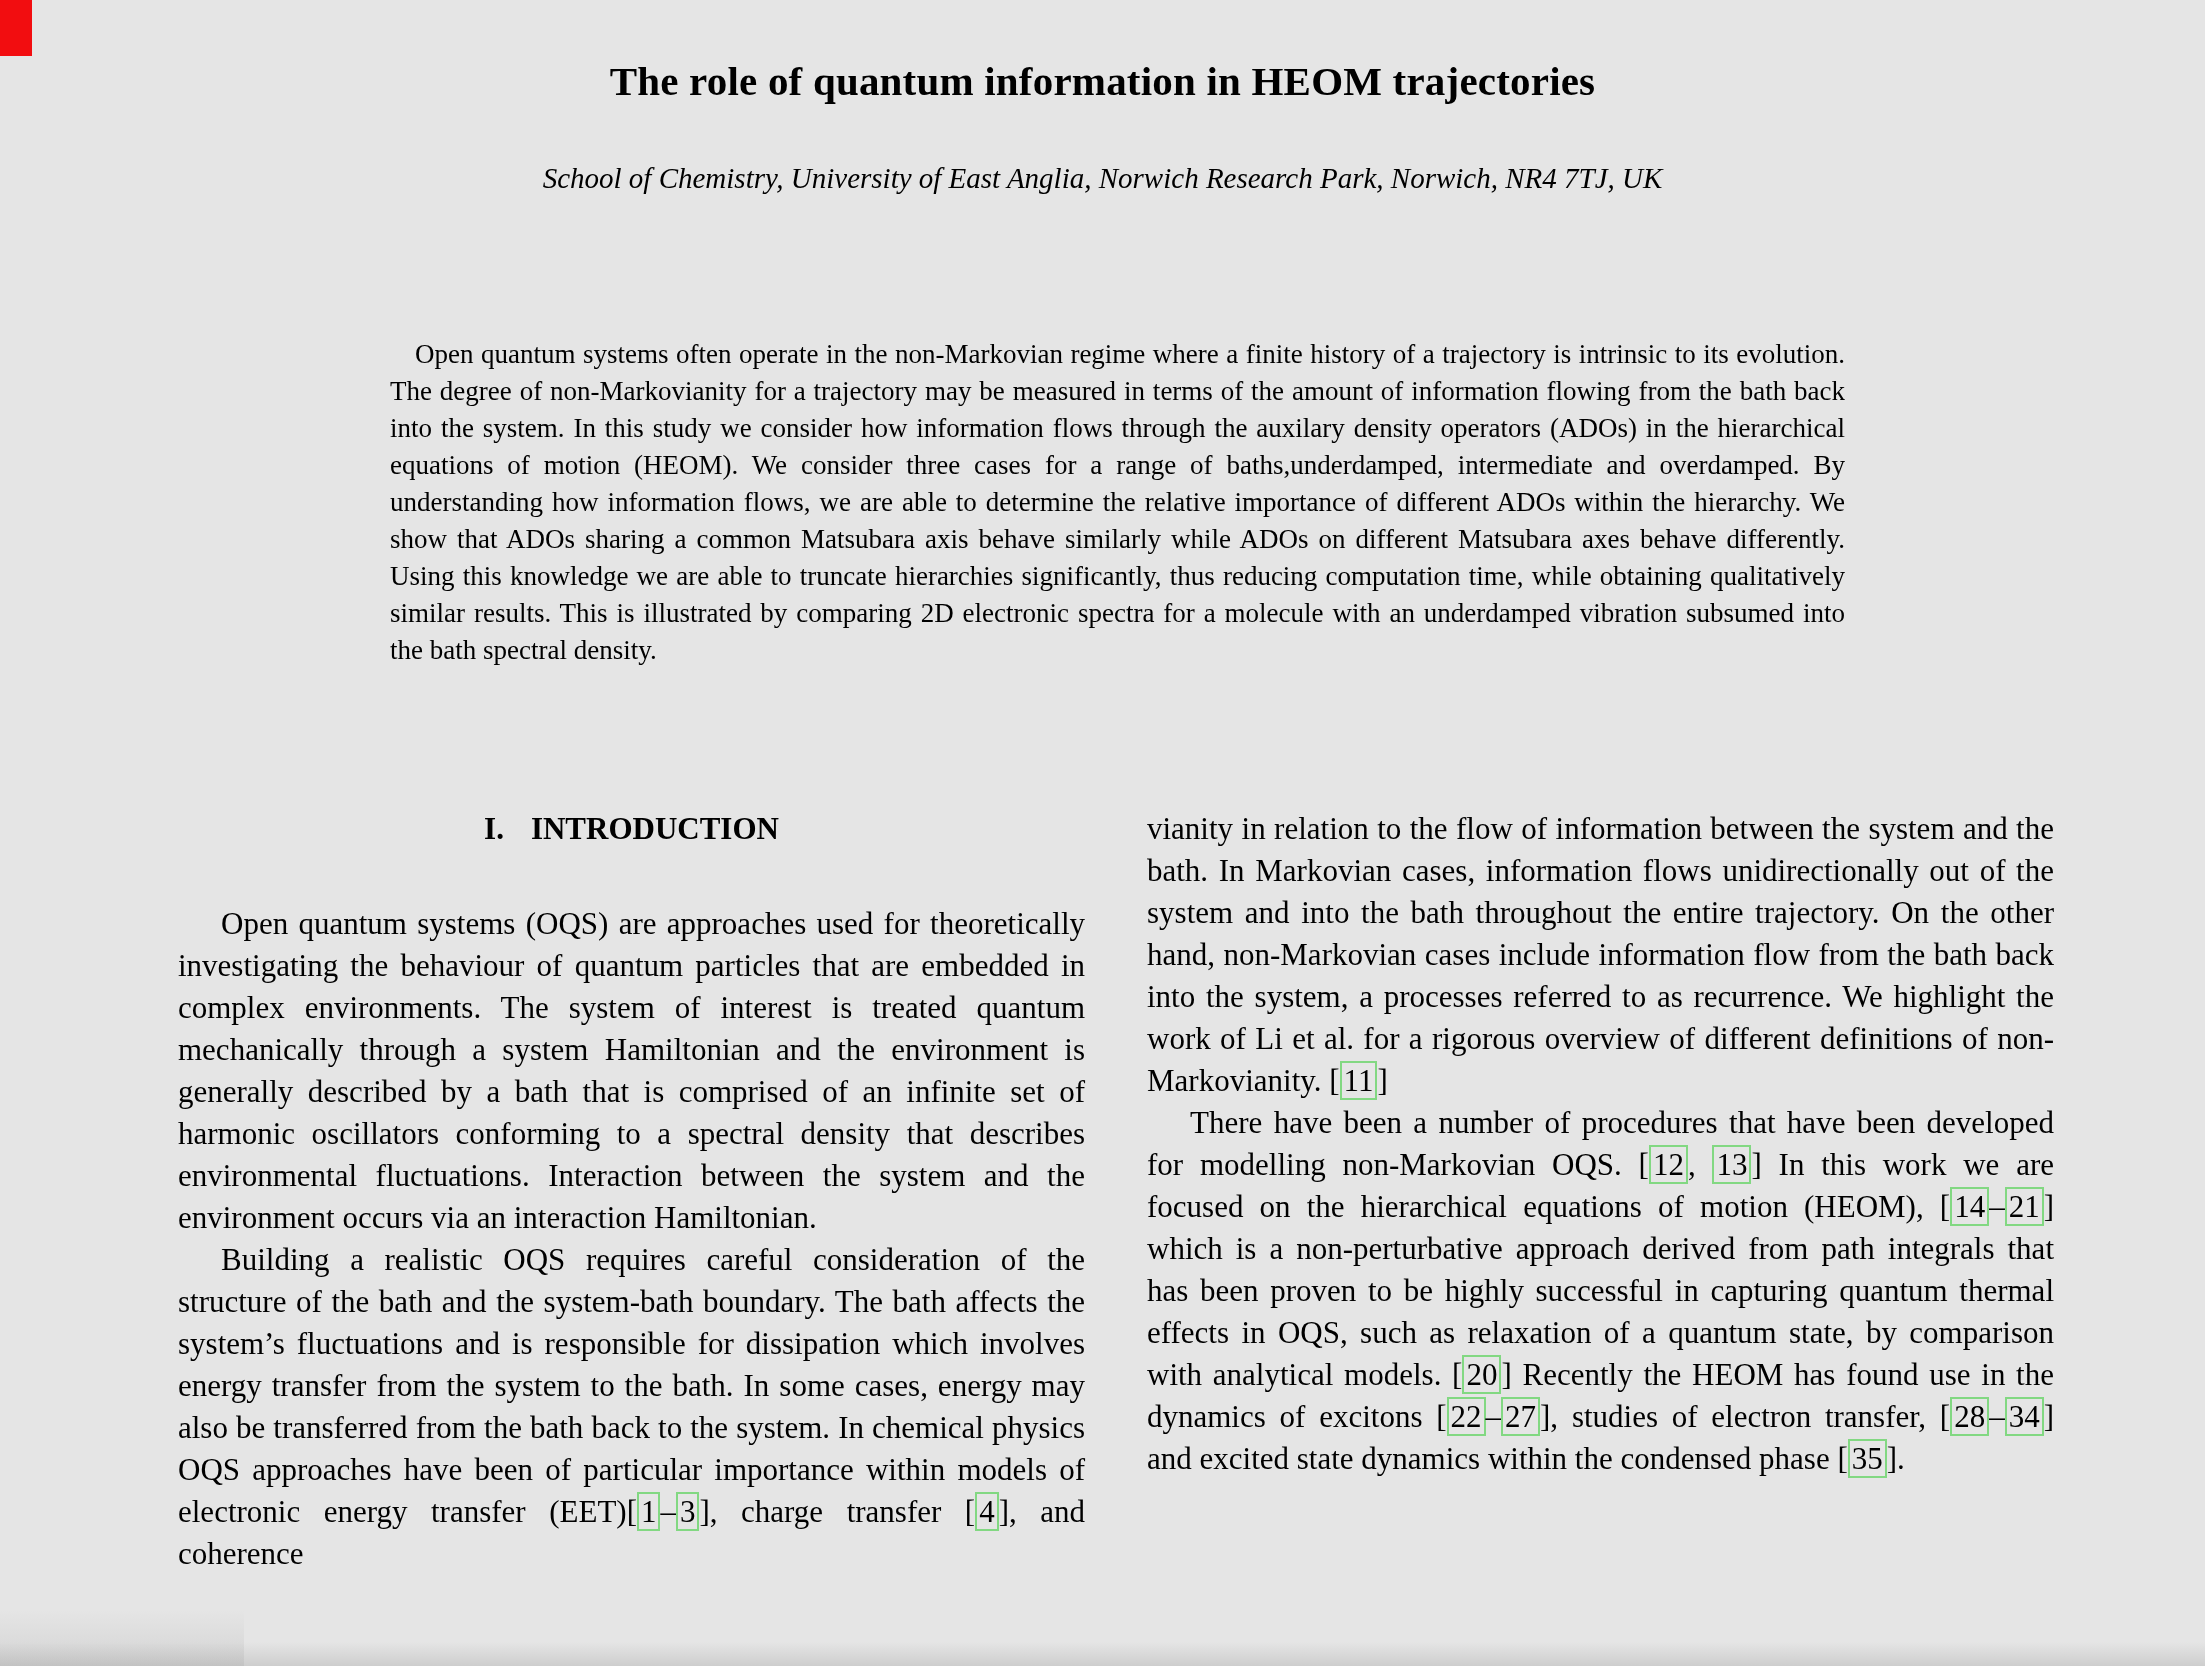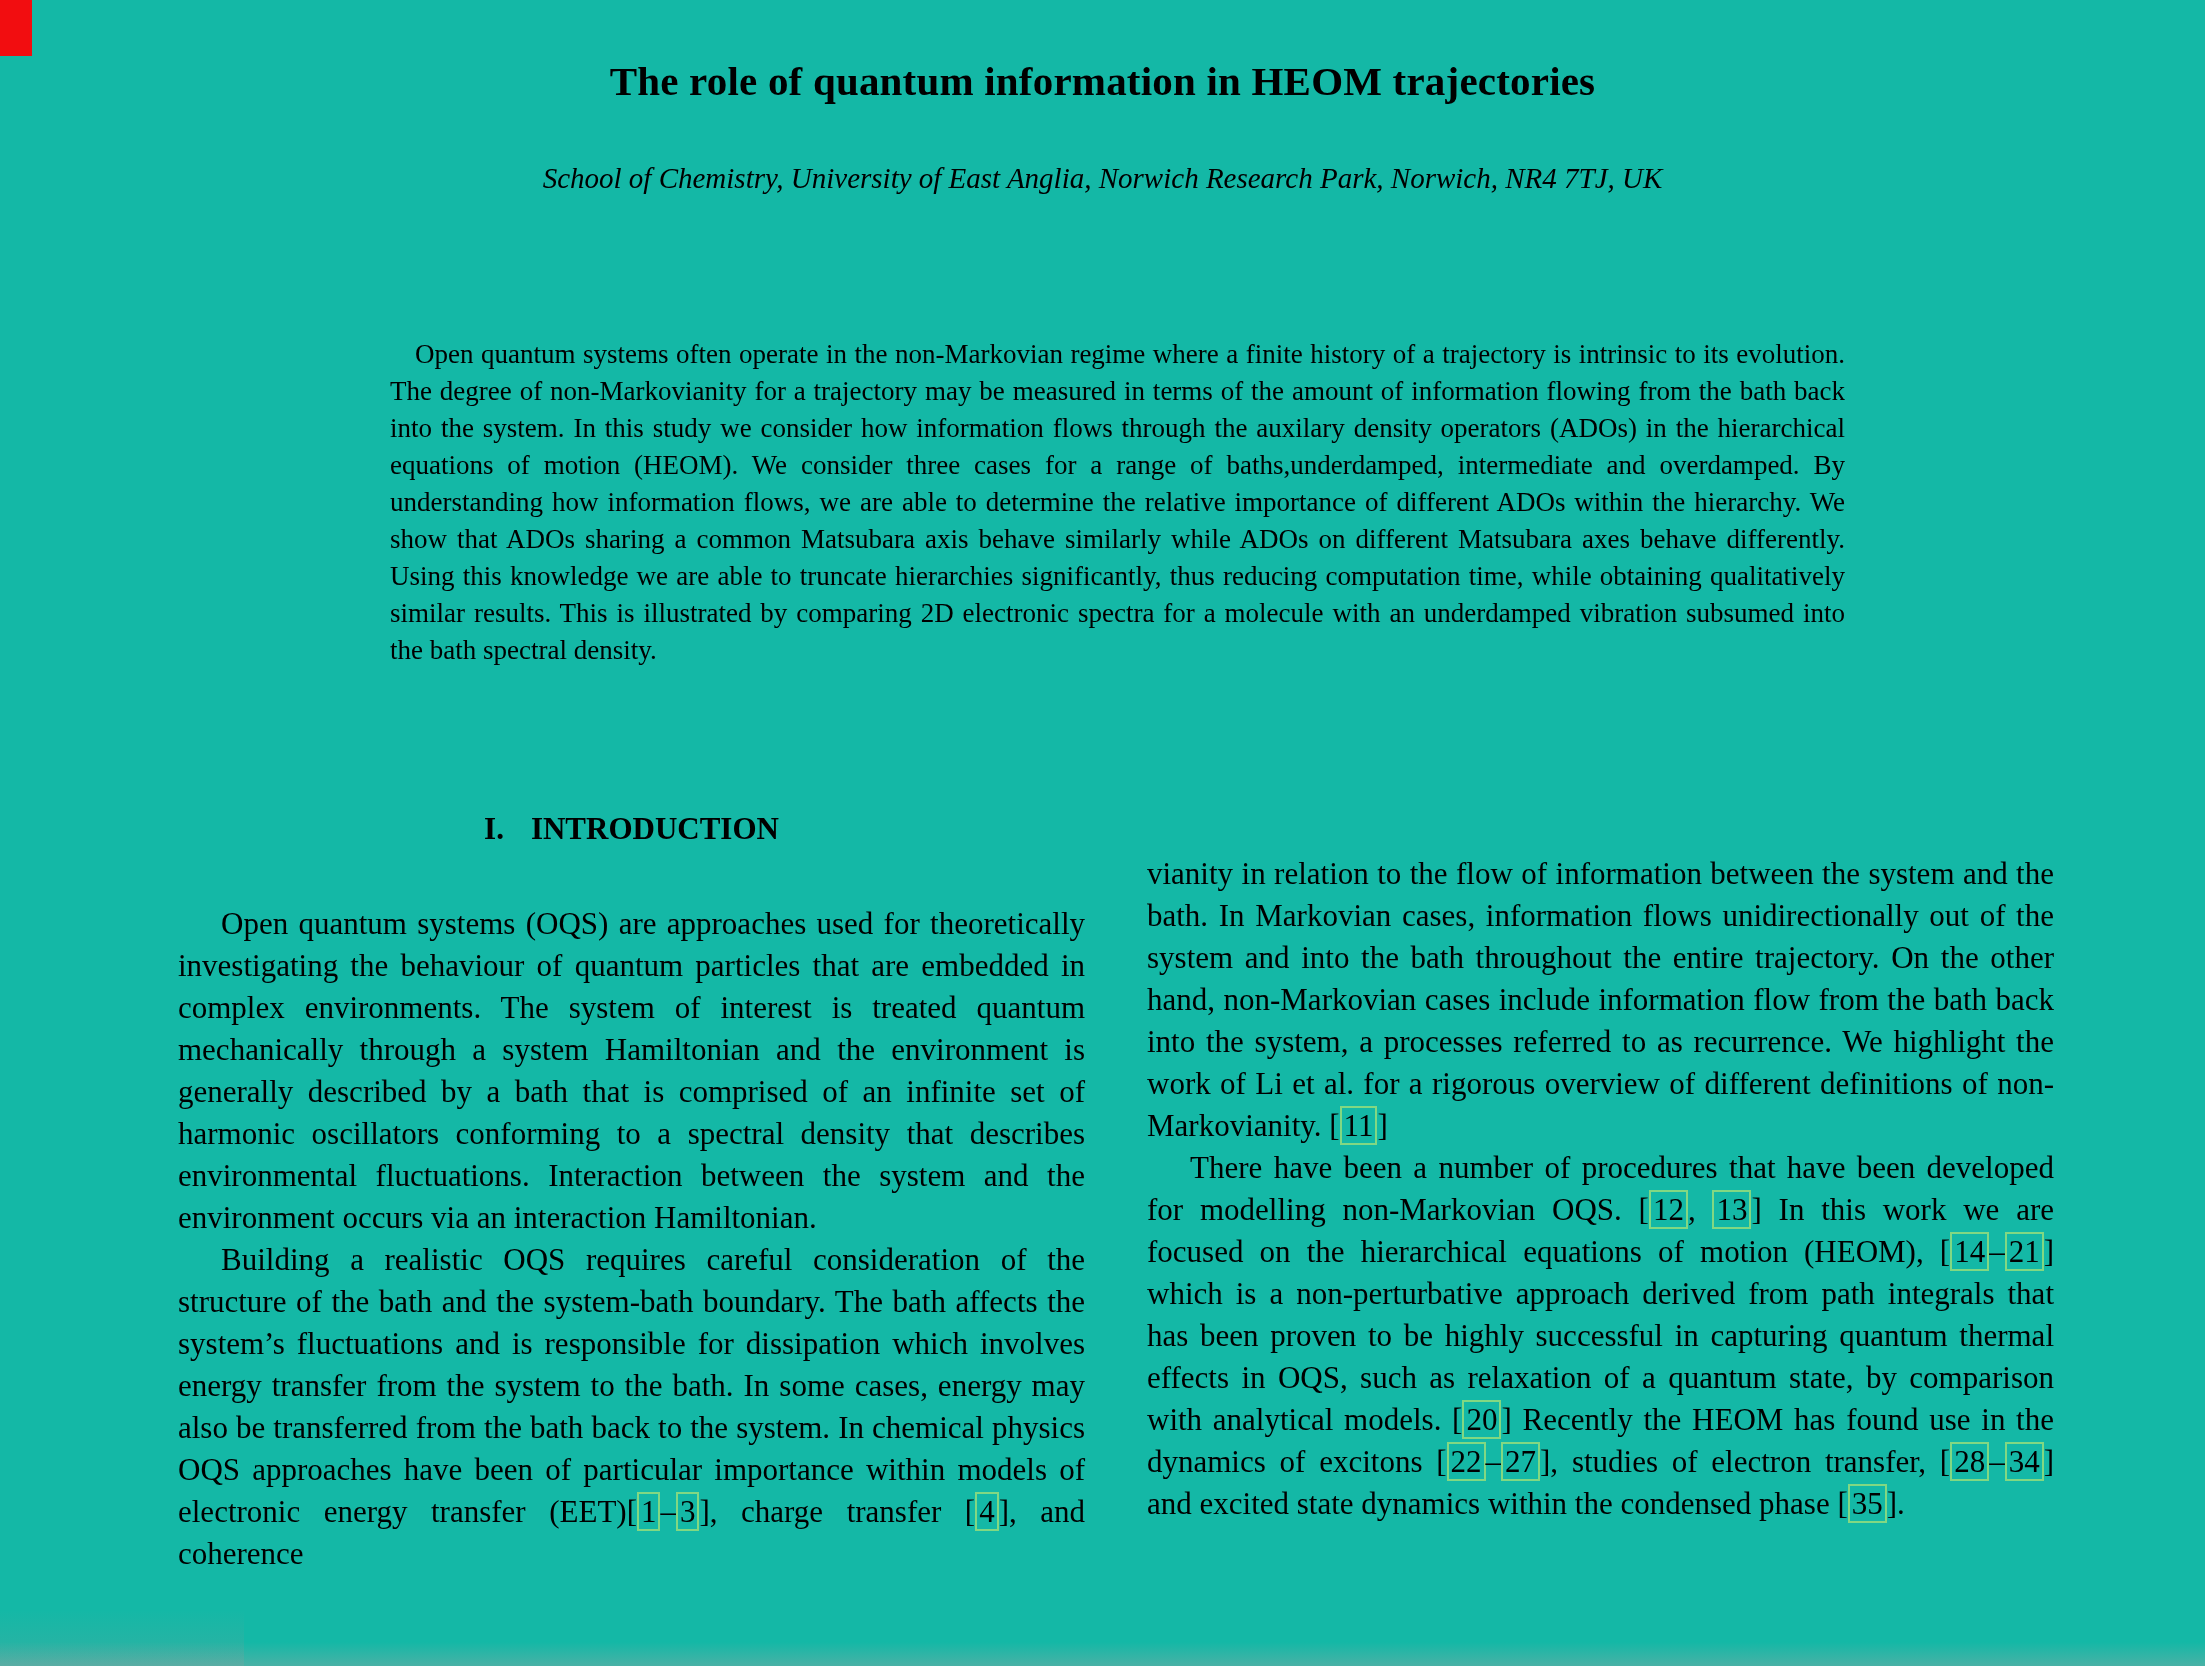--- a/index.html
+++ b/index.html
@@ -1,20 +1,20 @@
 <!DOCTYPE html>
 <html lang="en"><head>
 <meta charset="utf-8">
 <style>
   html, body { margin: 0; padding: 0; background: #ffffff; }
   .page {
     position: relative;
     width: 2205px;
     height: 1667px;
-    background: #14b8a6;
+    background: #e5e5e5;
     font-family: "Liberation Serif", "DejaVu Serif", serif;
     color: #000000;
     overflow: hidden;
   }
   .corner-artifact {
     position: absolute;
     top: 0; left: 0;
     width: 32px; height: 56px;
     background: var(--artifact-red, #f20d10);
   }
@@ -78,21 +78,21 @@
     margin: 0 0 53px 0;
     text-align: center;
     font-size: 31px;
     font-weight: bold;
   }
   .section-gap { display: inline-block; width: 27px; }
   .paragraphs p {
     margin: 0;
     text-indent: 43px;
   }
-  .paragraphs p.noindent { text-indent: 0; margin-top: 45px; }
+  .paragraphs p.noindent { text-indent: 0; }
   .cite {
     border: 2px solid var(--cite-border, #82d882);
     padding: 0 2px;
     cursor: pointer;
   }
   .bottom-fade {
     position: absolute;
     bottom: 0; left: 0;
     width: 100%; height: 25px;
     background: linear-gradient(to bottom, rgba(165,165,165,0) 0%, rgba(165,165,165,0.38) 100%);

